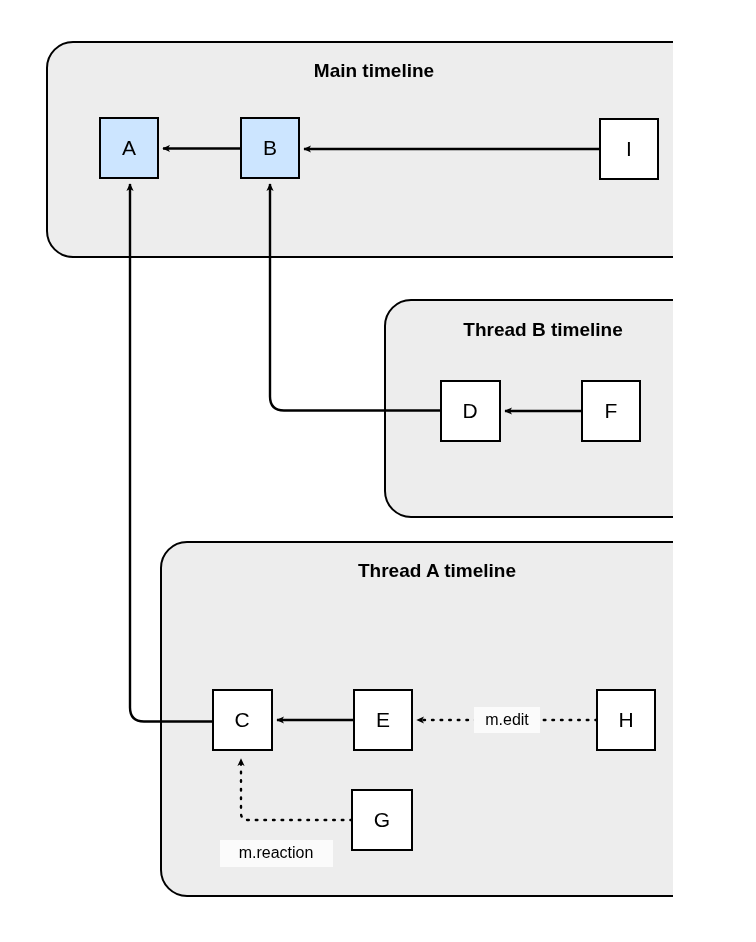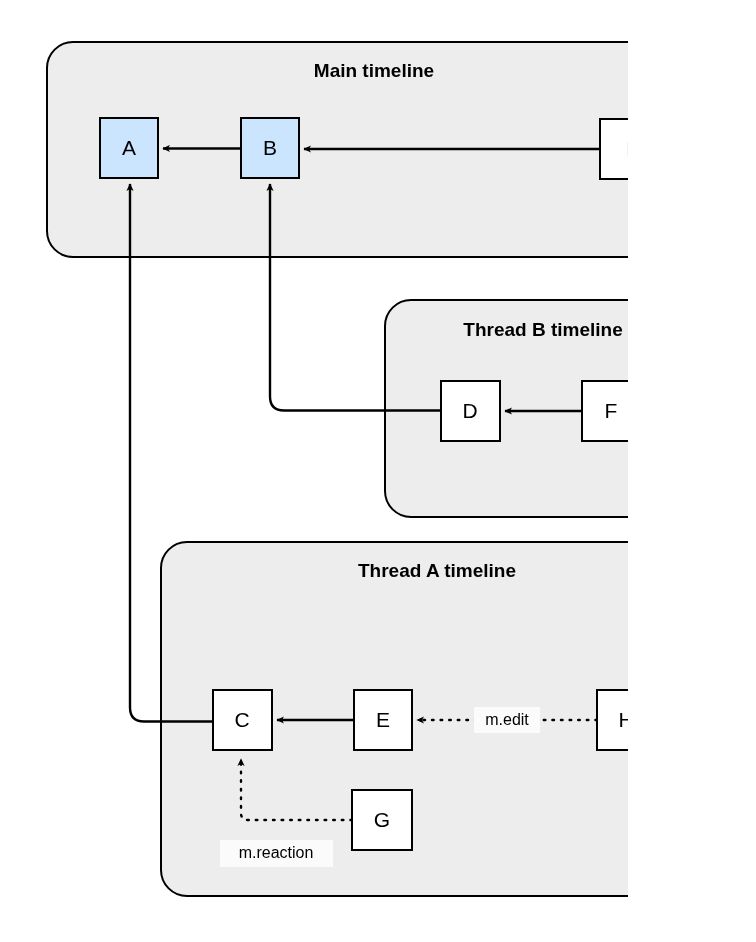--- a/index.html
+++ b/index.html
@@ -8,20 +8,21 @@
     padding: 0;
     background: #ffffff;
   }
   #canvas {
     position: relative;
     width: 628px;
     height: 942px;
     background: #ffffff;
     font-family: "Liberation Sans", sans-serif;
     overflow: hidden;
+    padding-left: 45px;
   }
   #diagram-svg {
     position: absolute;
     left: 0;
     top: 0;
     width: 756px;
     height: 942px;
   }
   .group-title {
     font-weight: bold;

